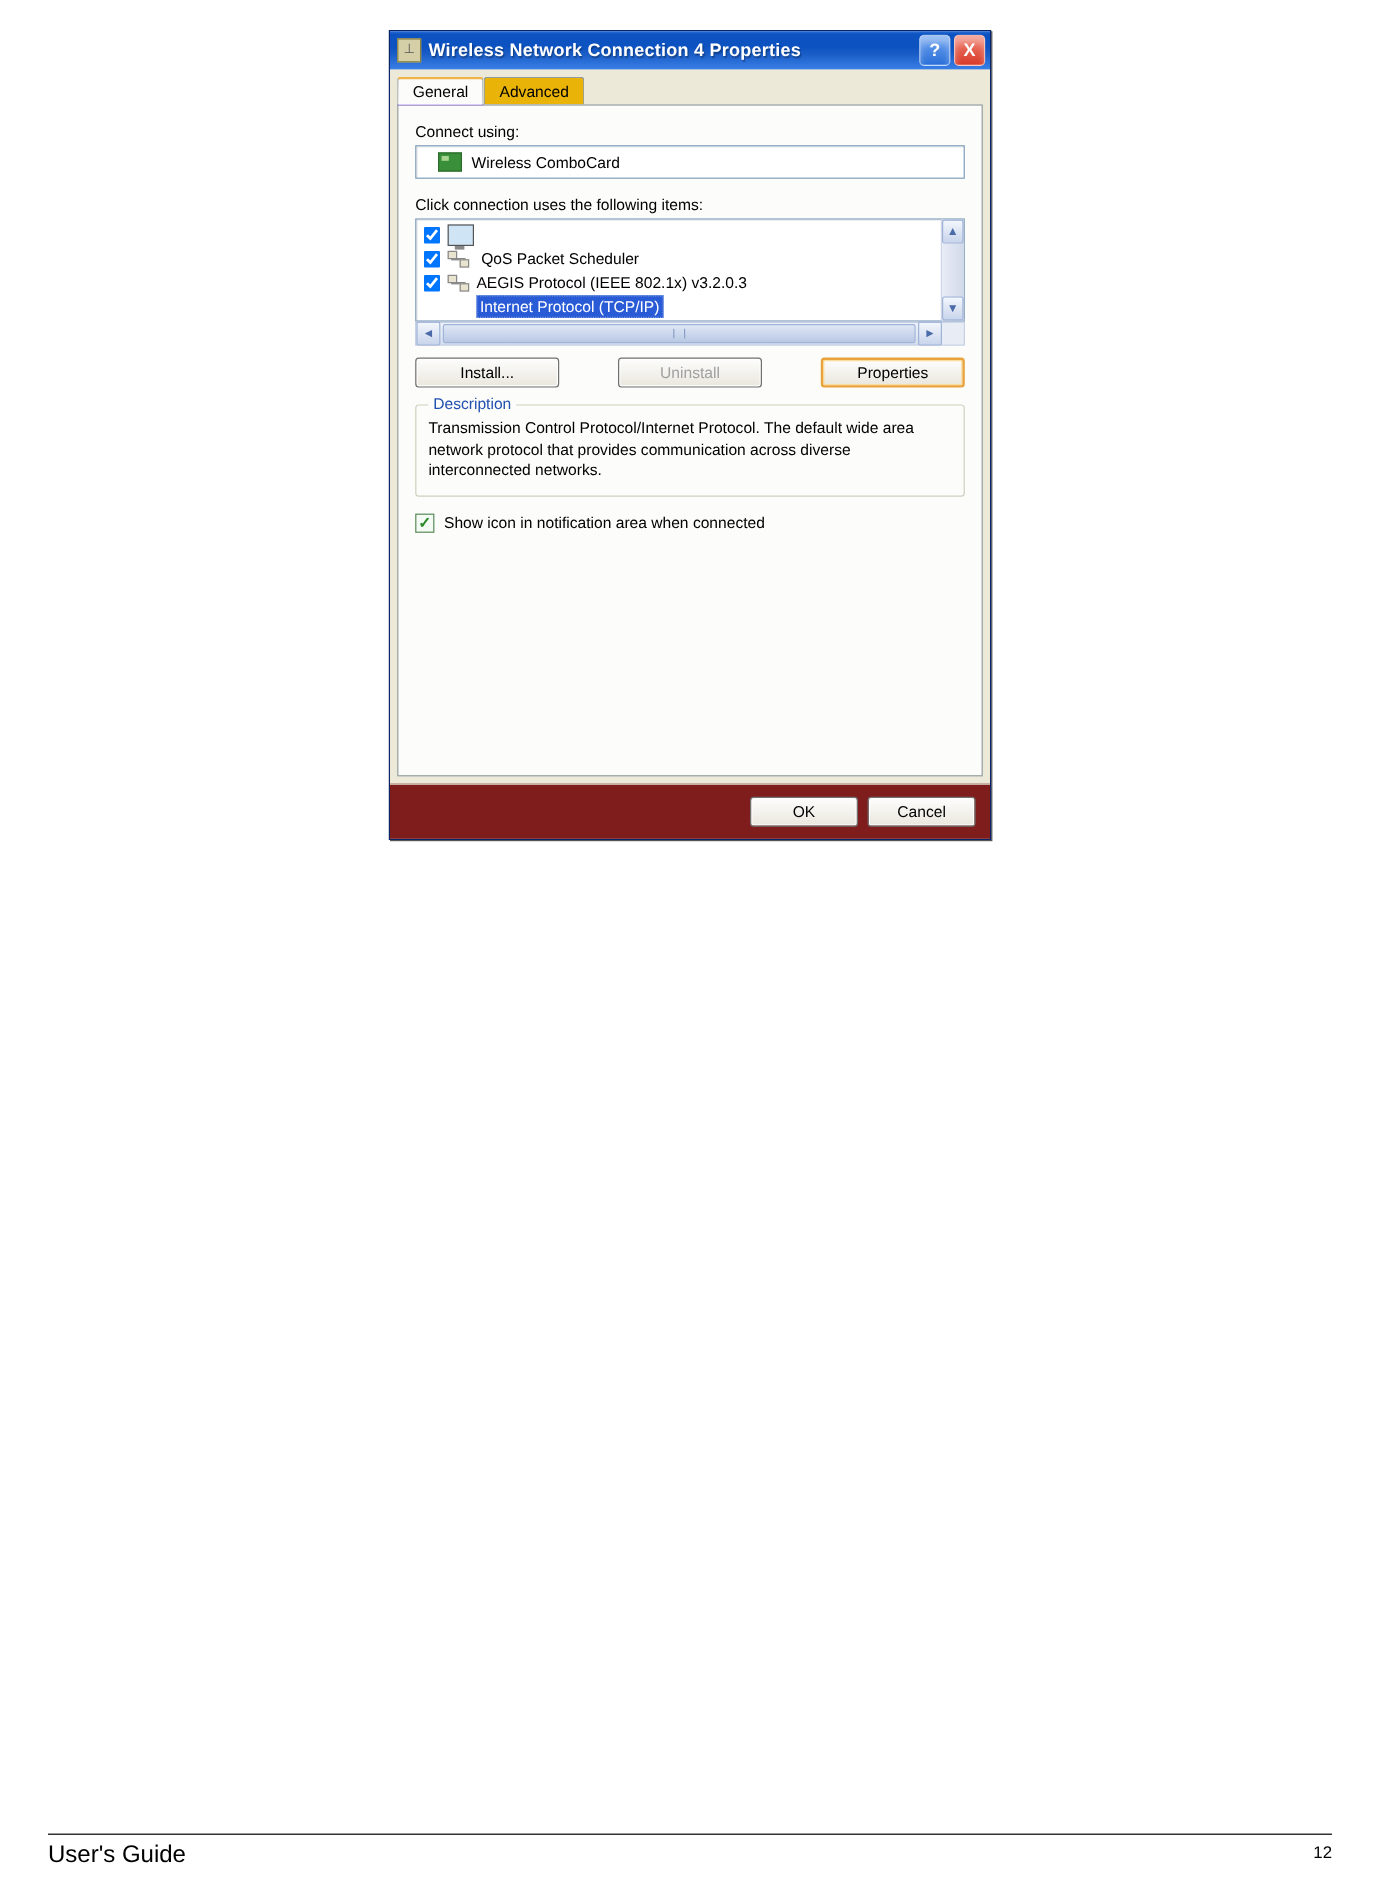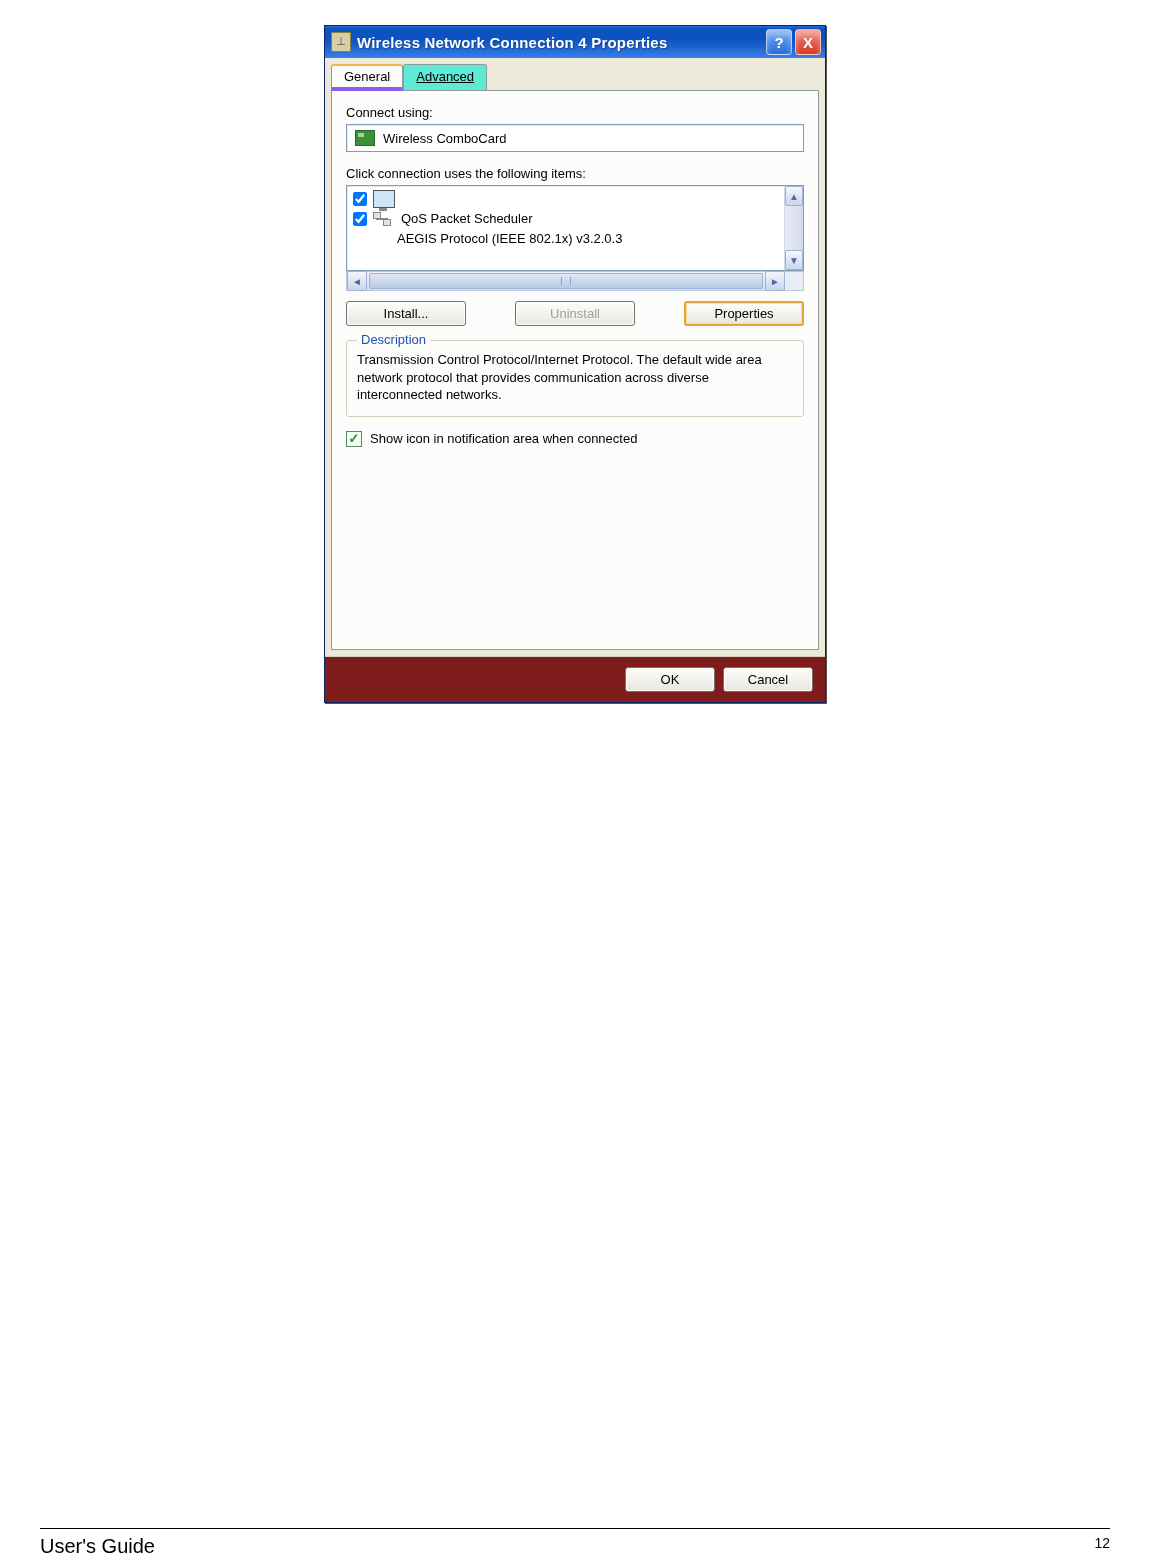--- a/index.html
+++ b/index.html
@@ -91,43 +91,43 @@
     border-bottom:none;
     border-radius: 3px 3px 0 0;
     background:#f7f6ee;
     margin-right:0px;
     position:relative;
     font-size:13px;
   }
   .tab.active {
     background:#fcfcfa;
     z-index:2;
-    border-bottom:4px solid #8b5cf6;
+    border-bottom:1px solid #8b5cf6;
     margin-bottom:-1px;
     border-top:2px solid #f0b44a;
     padding-top:3px;
   }
-  .tab.inactive { background:#5eead4;text-decoration:underline; }
+  .tab.inactive { background:#eab308; }
   .tab-body {
     margin: 0 6px 6px 6px;
     border:1px solid #919b9c;
     background:#fcfcfa;
     padding: 14px 14px 10px 14px;
     min-height: 560px;
     box-sizing:border-box;
     position:relative;
   }
   .label { margin-bottom:4px; }
   .adapter-box {
     border:1px solid #7f9db9;
     background:#fff;
     height:26px;
     display:flex;
     align-items:center;
-    padding:0 8px;
+    padding:0 18px;
     margin-bottom:0;
     box-shadow: inset 1px 1px 0 #e8e8e8;
   }
   .adapter-box .aicon {
     width:18px;height:14px;
     background:#3a8f3a;
     border:1px solid #2a6a2a;
     margin-right:8px;
     position:relative;
   }
@@ -343,20 +343,27 @@
                 <span class="proto-icon monitor"></span>
                 <span class="txt">QoS Packet Scheduler</span>
               </div>
               <div class="list-row">
                 <input type="checkbox" checked="" style="">
                 <span class="proto-icon net">
                     <span class="bar"></span>
                   </span>
                 <span class="txt">AEGIS Protocol (IEEE 802.1x) v3.2.0.3</span>
               </div>
+              <div class="list-row selected">
+                <input type="checkbox" checked="" style="">
+                <span class="proto-icon net">
+                    <span class="bar"></span>
+                  </span>
+                <span class="txt">Internet Protocol (TCP/IP)</span>
+              </div>
             </div>
             <div class="vscroll">
               <div class="sbtn">▲</div>
               <div class="sbtn">▼</div>
             </div>
           </div>
           <div class="hscroll">
             <div class="sbtn" style="width:18px">◄</div>
             <div class="track"></div>
             <div class="sbtn" style="width:18px">►</div>

